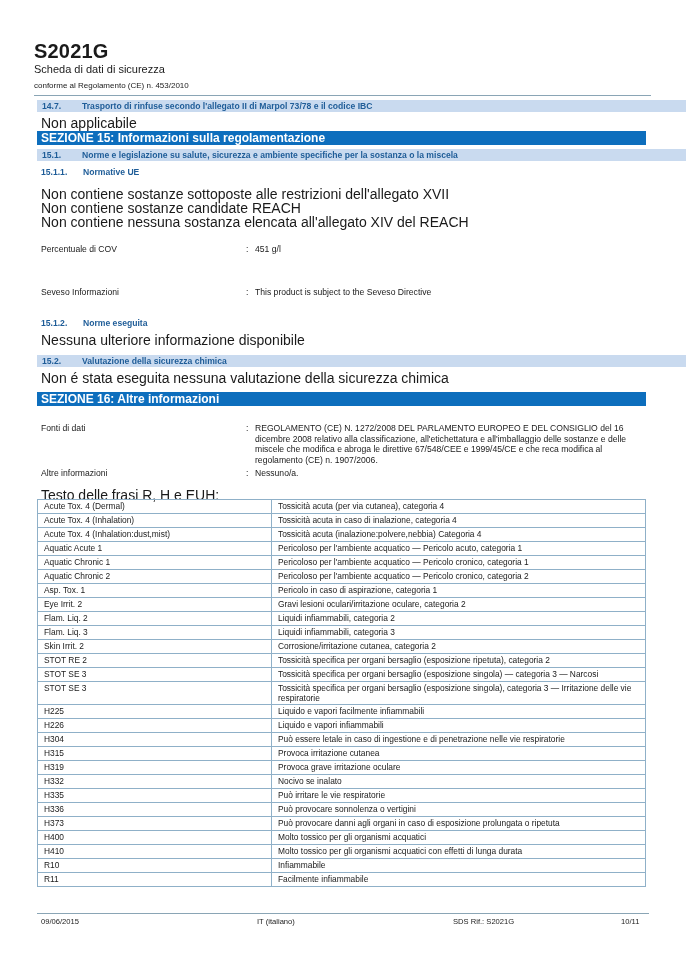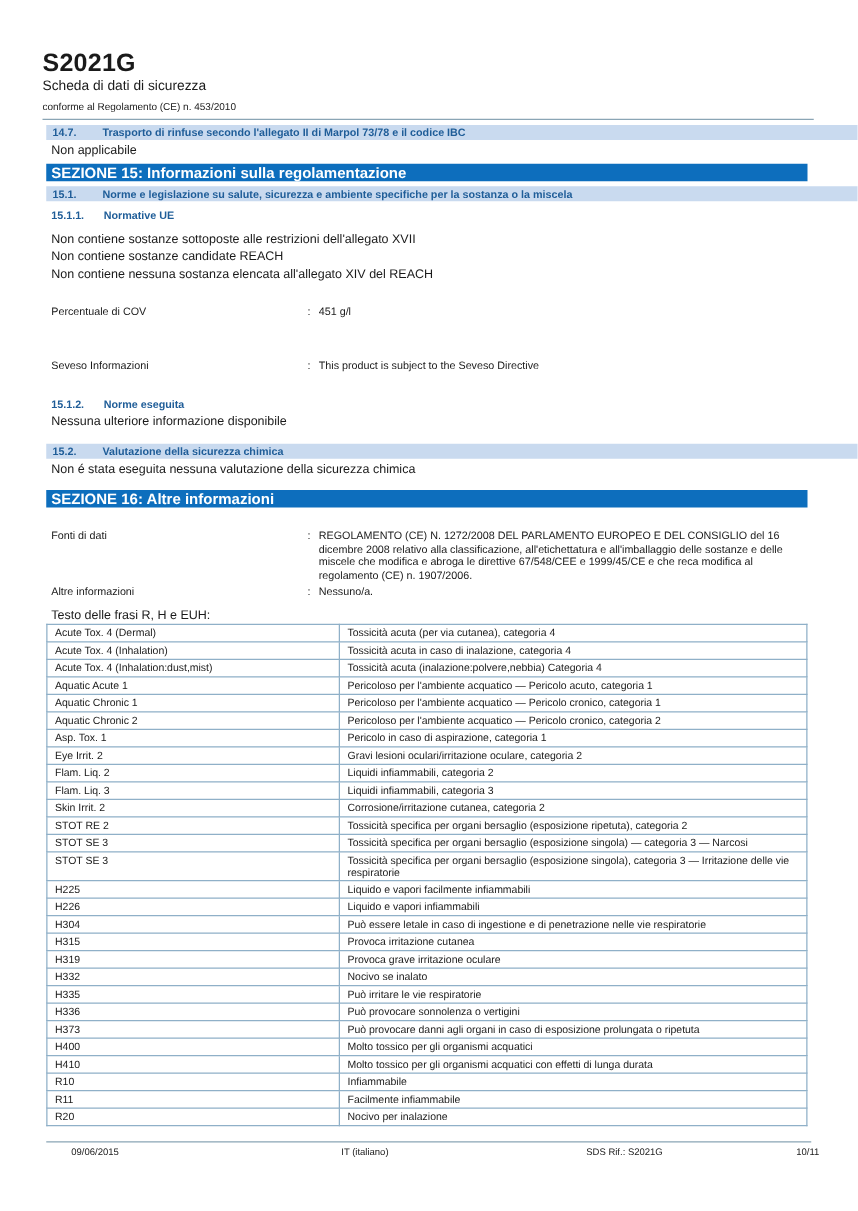--- a/index.html
+++ b/index.html
@@ -13,31 +13,31 @@
   .subbar { position: absolute; left: 37px; width: 669px; height: 12px; background: #c9daef;
             font-size: 8.6px; font-weight: bold; color: #1f5d98; line-height: 12px; }
   .subbar .num { position: absolute; left: 5px; }
   .subbar .txt { position: absolute; left: 45px; white-space: nowrap; }
   .secbar { position: absolute; left: 37px; width: 609px; height: 14px; background: #0d6ebd;
             font-size: 12px; font-weight: bold; color: #ffffff; line-height: 14px; }
   .secbar span { position: absolute; left: 4px; white-space: nowrap; }
   .subhead { position: absolute; left: 41px; font-size: 8.6px; font-weight: bold; color: #1f5d98; }
   .subhead .num { position: absolute; left: 0; }
   .subhead .txt { position: absolute; left: 42px; white-space: nowrap; }
-  .ptext { position: absolute; left: 41px; font-size: 10px; white-space: nowrap; }
+  .ptext { position: absolute; left: 41px; font-size: 14px; white-space: nowrap; }
   .kv-label { position: absolute; left: 41px; font-size: 8.6px; white-space: nowrap; }
   .kv-colon { position: absolute; left: 246px; font-size: 8.6px; }
   .kv-value { position: absolute; left: 255px; width: 390px; font-size: 8.6px; line-height: 10.6px; }
   table.phr { position: absolute; left: 37px; top: 499px; width: 609px; border-collapse: collapse;
               font-size: 8.4px; table-layout: fixed; }
   table.phr td { border: 1px solid #8fb0c8; padding: 1px 6px 1px 6px; vertical-align: top;
                  line-height: 10.2px; height: 11px; }
   table.phr td.c1 { width: 221px; margin-left: 32px; }
   .footer-rule { left: 37px; top: 913px; width: 612px; height: 1px; background: #8aa5b5; }
-  .foot { position: absolute; top: 917px; font-size: 7.6px; white-space: nowrap; margin-left: 16px; }
+  .foot { position: absolute; top: 917px; font-size: 7.6px; white-space: nowrap; }
 </style>
 </head>
 <body>
 
 <div class="abs title">S2021G</div>
 <div class="abs subtitle">Scheda di dati di sicurezza</div>
 <div class="abs conforme">conforme al Regolamento (CE) n. 453/2010</div>
 <div class="abs header-rule"></div>
 
 <div class="subbar" style="top:100px;">
@@ -197,24 +197,20 @@
         <td class="c1">H410</td>
         <td>Molto tossico per gli organismi acquatici con effetti di lunga durata</td>
       </tr>
       <tr>
         <td class="c1">R10</td>
         <td>Infiammabile</td>
       </tr>
       <tr>
         <td class="c1">R11</td>
         <td>Facilmente infiammabile</td>
-      </tr>
-      <tr>
-        <td class="c1">R20</td>
-        <td>Nocivo per inalazione</td>
       </tr>
     </tbody>
 </table>
 
 <div class="abs footer-rule"></div>
 <div class="foot" style="left:41px;">09/06/2015</div>
 <div class="foot" style="left:257px;">IT (italiano)</div>
 <div class="foot" style="left:453px;text-align:center;">SDS Rif.: S2021G</div>
 <div class="foot" style="left:621px;">10/11</div>
 

